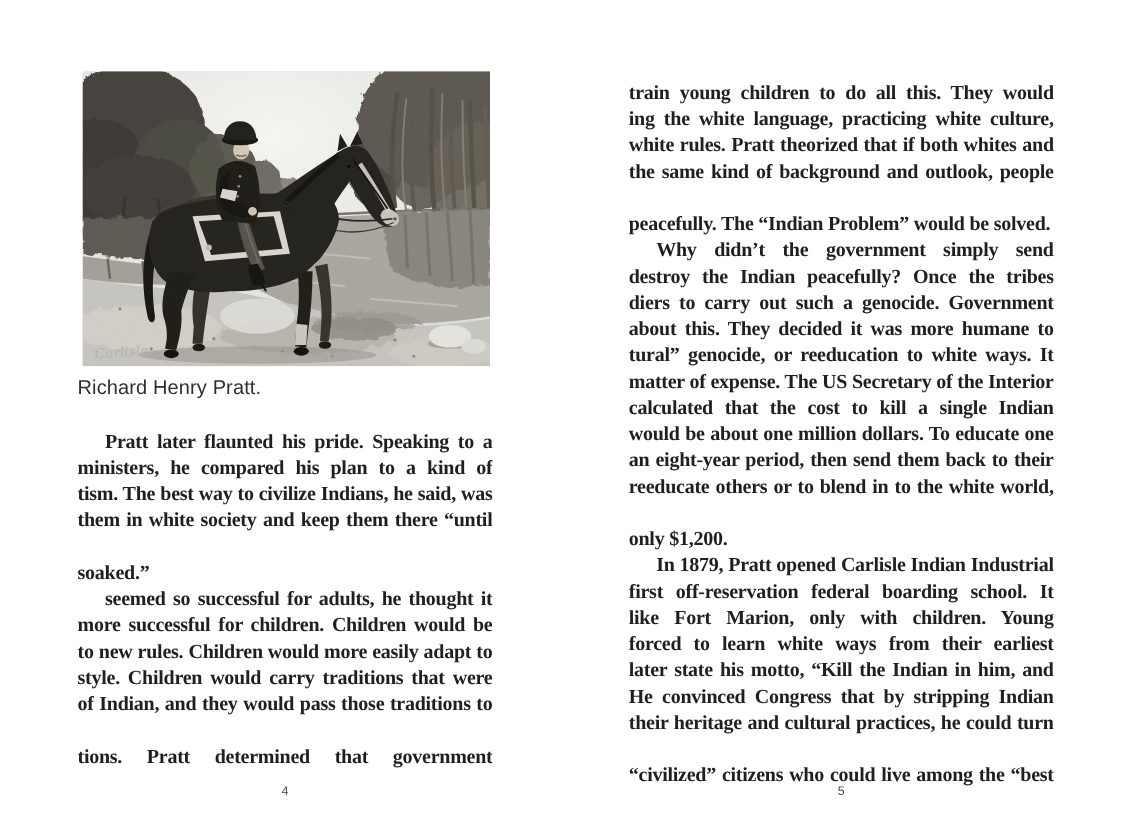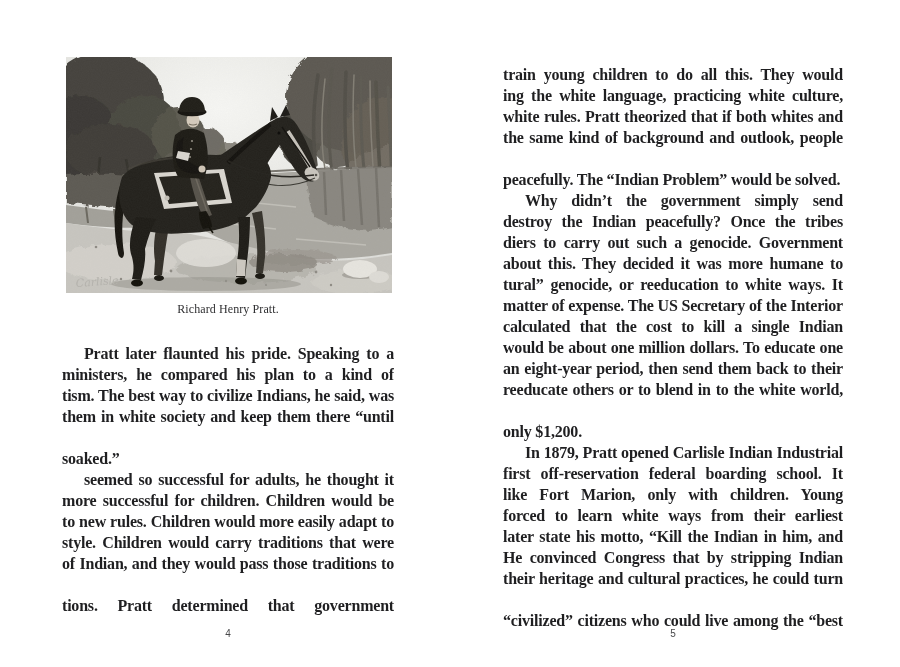--- a/index.html
+++ b/index.html
@@ -18,23 +18,23 @@
   .photo-frame {
     position:absolute; left:4px; top:57px;
     width:326px; height:236px;
     overflow:hidden;
     background:#e9e9e6;
   }
   .photo-frame svg { display:block; width:100%; height:100%; }
 
   .caption {
     position:absolute; left:0; top:302px; width:332px;
-    text-align:center;
-    font-family:Liberation Serif, serif;
-    font-size:12px; letter-spacing:.1px;
+    text-align:left;
+    font-family:Liberation Sans, sans-serif;
+    font-size:16px; letter-spacing:.1px;
     color:#2f2f31;
   }
 
   .body-text { position:absolute; left:0; width:100%; color:#1f1f21; }
   .body-left  { top:343px; }
   .body-right { top:64px; }
 
   .para { margin:0; }
   .tline {
     height:21px; line-height:21px;

